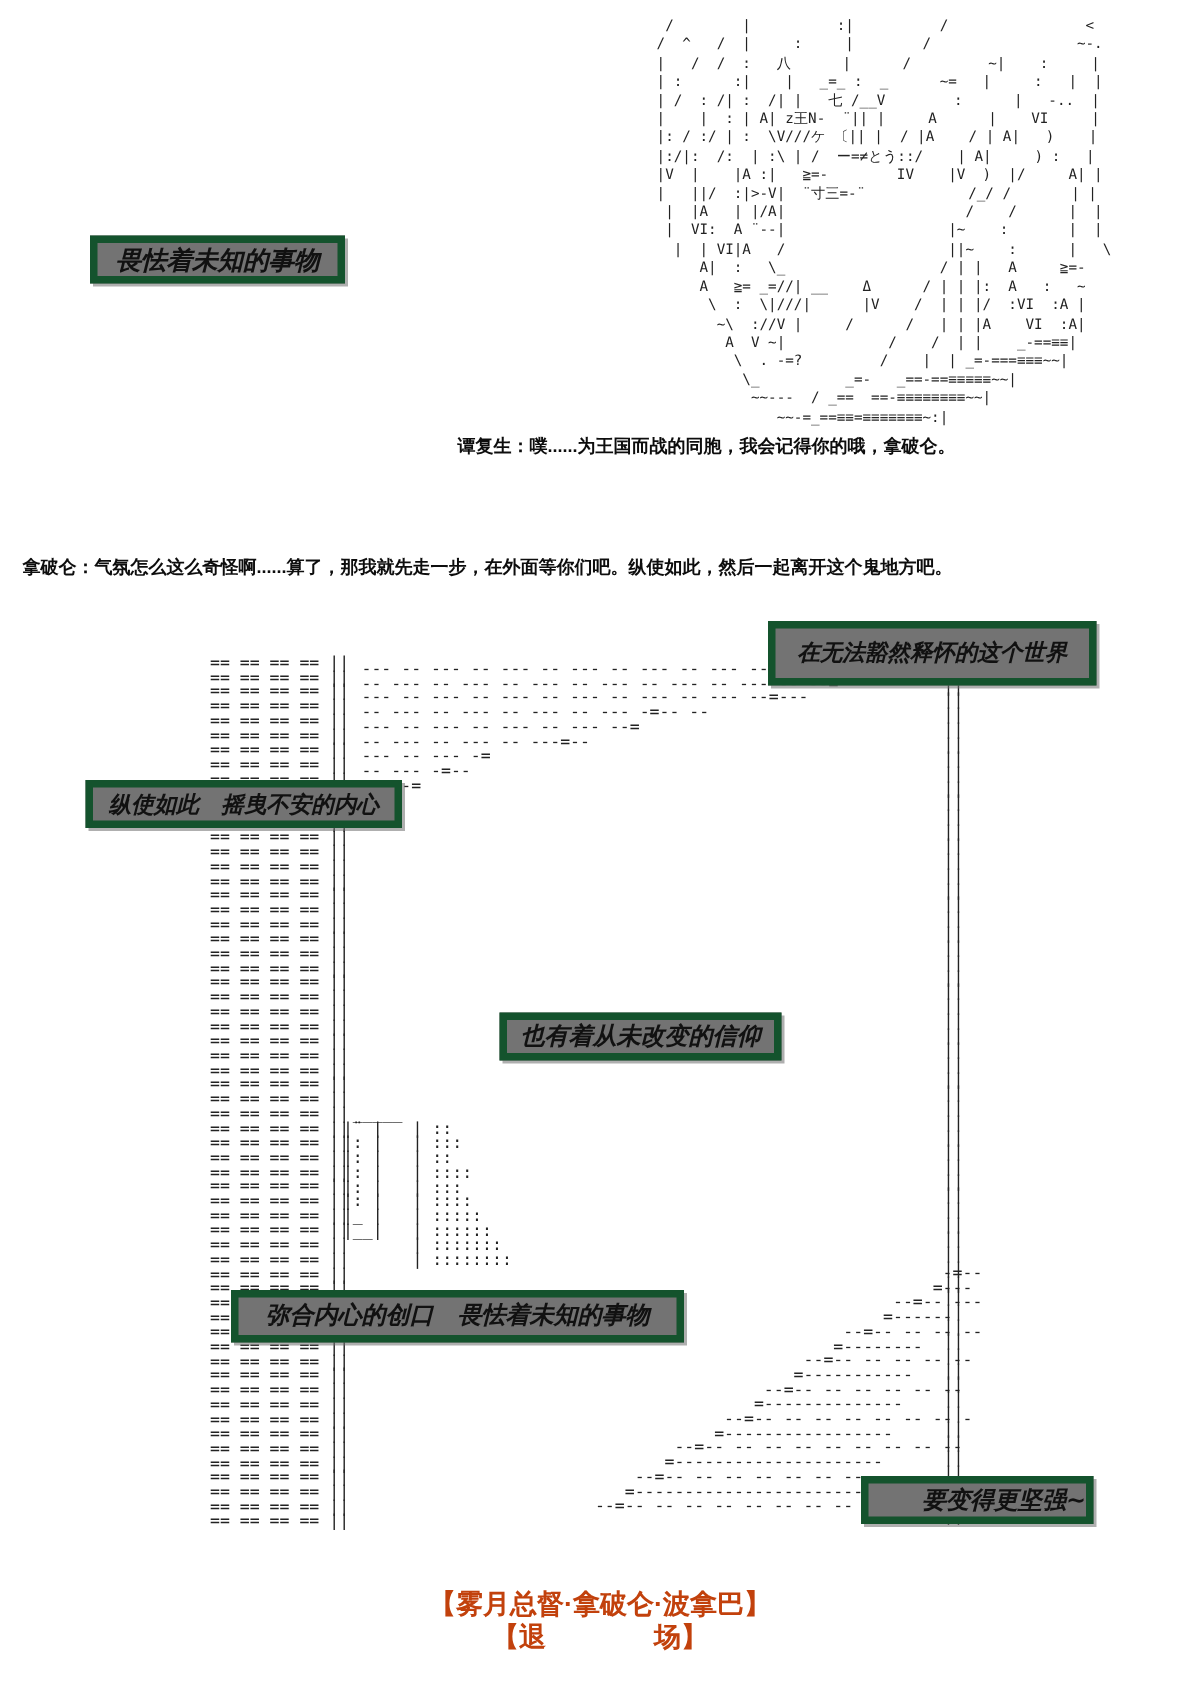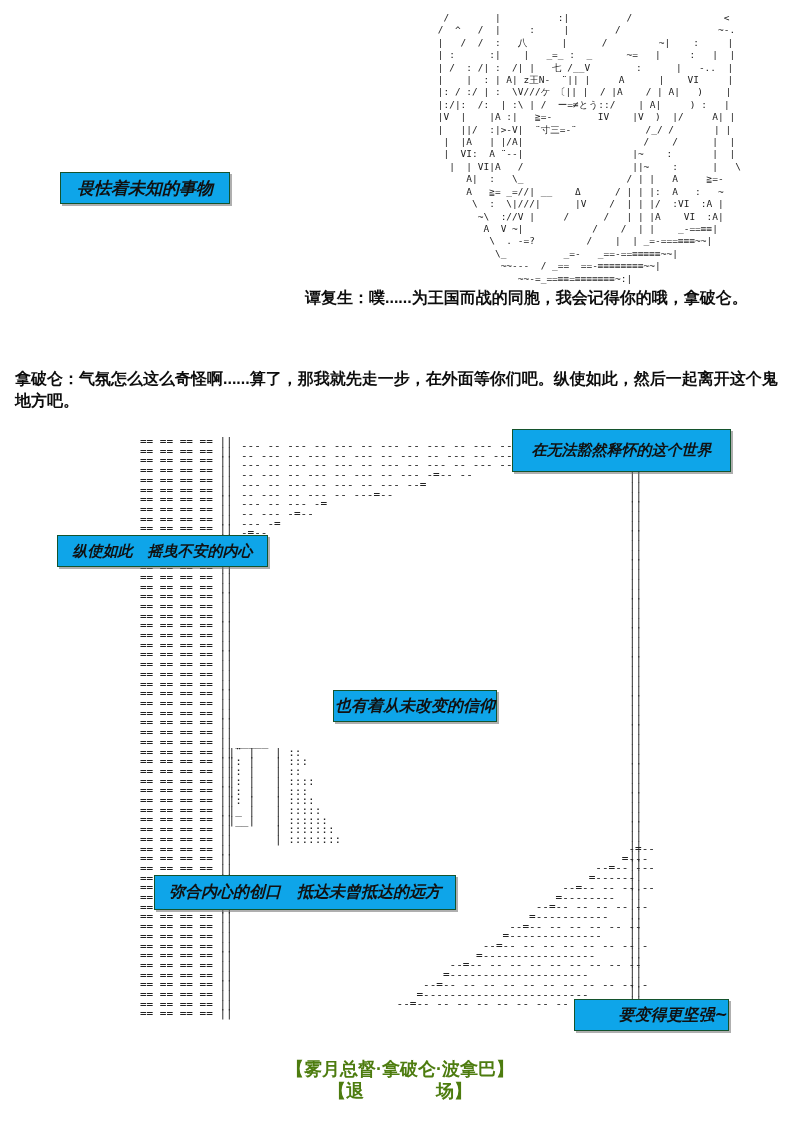--- a/index.html
+++ b/index.html
@@ -13,41 +13,41 @@
     position:absolute; white-space:pre; color:#222;
     font-family:"DejaVu Sans Mono", monospace;
   }
   pre.aa-portrait { left:432px; top:12px;  font-size:9.5px; line-height:12.4px; }
   pre.aa-wall     { left:140px; top:437px; font-size:11px;  line-height:9.7px; }
   pre.aa-tower    { left:629px; top:443px; font-size:11px;  line-height:9.7px; }
   pre.aa-tstairs  { left:241px; top:441px; font-size:11px;  line-height:9.7px; }
   pre.aa-rstairs  { left:390px; top:844px; font-size:11px;  line-height:9.7px; }
   pre.aa-door     { left:222px; top:738px; font-size:11px;  line-height:9.7px; }
   .cap {
-    position:absolute; background:#0ea5e9; border:1px solid #14532d;
+    position:absolute; background:#737373; border:5px solid #14532d;
     box-shadow:2px 2px 0 rgba(110,110,110,0.55);
     display:flex; align-items:center; justify-content:center;
     font-family:"DejaVu Serif", serif; font-style:italic; font-weight:bold;
-    color:#111; white-space:nowrap; z-index:5;margin-top:15px;
+    color:#111; white-space:nowrap; z-index:5;
   }
   .cap-fear   { left:60px;  top:157px; width:170px; height:32px; font-size:17px; }
   .cap-world  { left:512px; top:414px; width:219px; height:43px; font-size:15px; }
   .cap-heart  { left:57px;  top:520px; width:211px; height:32px; font-size:15px; }
-  .cap-faith  { left:333px; top:675px; width:164px; height:32px; font-size:16px; }
+  .cap-faith  { left:333px; top:675px; width:188px; height:32px; font-size:16px; }
   .cap-wound  { left:154px; top:860px; width:302px; height:35px; font-size:16px; }
   .cap-strong { left:574px; top:984px; width:155px; height:32px; font-size:16px;justify-content:flex-end; }
   .dlg {
-    position:absolute; color:#0d0d0d; font-weight:600; font-size:16px;
+    position:absolute; color:#0d0d0d; font-weight:600; font-size:12px;
     line-height:21.5px;
   }
   .dlg-tan      { left:305px; top:287px; white-space:nowrap; }
   .dlg-napoleon { left:15px;  top:368px; width:778px; }
   .footer-line {
     position:absolute; left:0; width:100%; text-align:center;
-    font-weight:bold; font-size:18px; color:#4d7c0f; white-space:pre;
+    font-weight:bold; font-size:18px; color:#c2410c; white-space:pre;
   }
   .footer-title { top:1057px; }
   .footer-exit  { top:1079px; }
 </style>
 </head>
 <body>
 
 <div class="page">
 
   <pre class="aa aa-portrait">  /        |          :|          /                &lt;
@@ -242,21 +242,21 @@
   <div class="cap cap-world">
     <span>在无法豁然释怀的这个世界</span>
   </div>
   <div class="cap cap-heart">
     <span>纵使如此　摇曳不安的内心</span>
   </div>
   <div class="cap cap-faith">
     <span>也有着从未改变的信仰</span>
   </div>
   <div class="cap cap-wound">
-    <span>弥合内心的创口　抵达未曾抵达的远方</span>
+    <span>弥合内心的创口　畏怯着未知的事物</span>
   </div>
   <div class="cap cap-strong">
     <span>要变得更坚强~</span>
   </div>
 
   <div class="footer-line footer-title">【雾月总督·拿破仑·波拿巴】</div>
   <div class="footer-line footer-exit">【退　　　　场】</div>
 
 </div>
 

